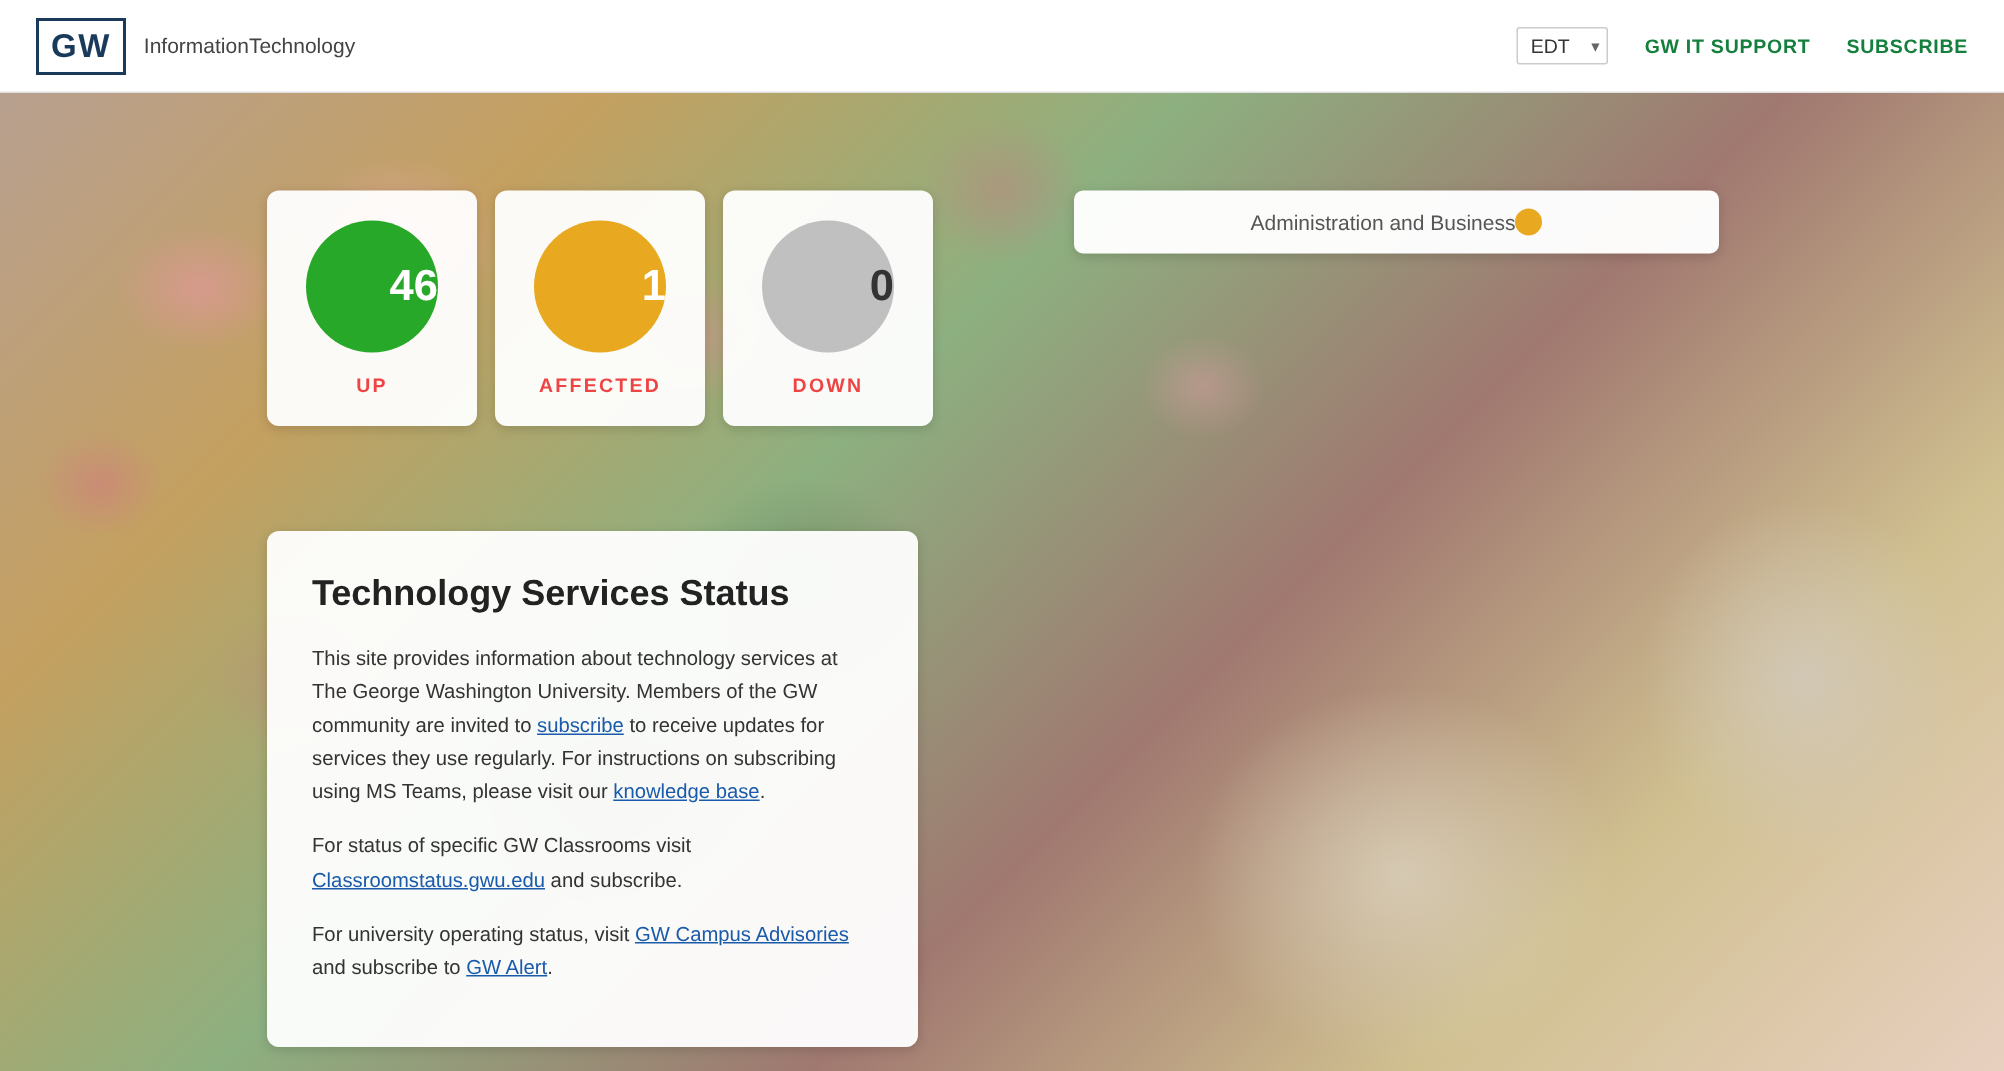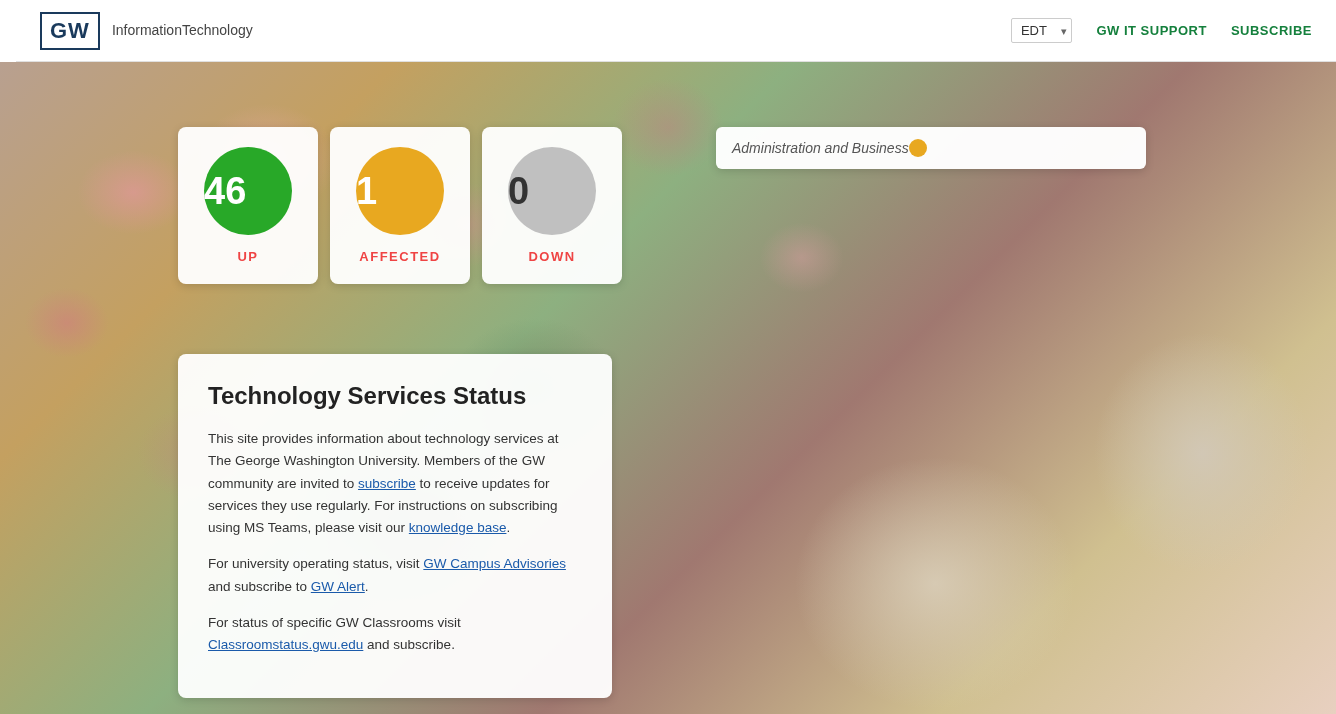--- a/index.html
+++ b/index.html
@@ -9,21 +9,20 @@
     .header {
       position: relative;
       z-index: 10;
       background: #fff;
       display: flex;
       align-items: center;
       justify-content: space-between;
       padding: 0 24px;
       height: 62px;
       border-bottom: 1px solid #e0e0e0;
-      margin-left: 16px;
     }
     .logo-area {
       display: flex;
       align-items: center;
       gap: 12px;
     }
     .logo-box {
       border: 2px solid #1a3a5c;
       padding: 4px 8px;
       font-size: 22px;
@@ -47,21 +46,20 @@
       border: 1px solid #ccc;
       padding: 4px 24px 4px 8px;
       font-size: 13px;
       color: #333;
       background: #fff;
       appearance: none;
       -webkit-appearance: none;
       cursor: pointer;
       position: relative;
       border-radius: 2px;
-      text-align: center;
     }
     .timezone-wrapper {
       position: relative;
       display: inline-block;
     }
     .timezone-wrapper::after {
       content: '▾';
       position: absolute;
       right: 6px;
       top: 50%;
@@ -136,22 +134,22 @@
       align-items: center;
       gap: 14px;
       box-shadow: 0 2px 8px rgba(0,0,0,0.15);
     }
     .status-circle {
       width: 88px;
       height: 88px;
       border-radius: 50%;
       display: flex;
       align-items: center;
-      justify-content: flex-start;
-      font-size: 38px;
+      justify-content: flex-end;
+      font-size: 29px;
       font-weight: bold;
       color: #fff;
     }
     .circle-green { background-color: #28a828; }
     .circle-yellow { background-color: #e8a820; }
     .circle-gray { background-color: #c0c0c0; color: #333; }
 
     .status-label {
       font-size: 13px;
       font-weight: 700;
@@ -163,25 +161,24 @@
     
     .category-dropdown {
       position: absolute;
       top: 65px;
       left: 716px;
       background: rgba(255,255,255,0.97);
       border-radius: 6px;
       padding: 12px 16px;
       display: flex;
       align-items: center;
-      justify-content: flex-start;
+      justify-content: center;
       width: 430px;
       box-shadow: 0 2px 8px rgba(0,0,0,0.15);
       cursor: pointer;
-      font-style: italic;
     }
     .category-text {
       font-size: 14px;
       color: #555;
     }
     .category-dot {
       width: 18px;
       height: 18px;
       border-radius: 50%;
       background: #e8a820;
@@ -278,22 +275,22 @@
       <div class="category-dot"></div>
     </div>
 
     <div class="info-panel">
       <h1 class="info-title">Technology Services Status</h1>
       <div class="info-body">
         <p>
           <span>This site provides information about technology services at The George Washington University. Members of the GW community are invited to </span><a>subscribe</a><span> to receive updates for services they use regularly. For instructions on subscribing using MS Teams, please visit our </span><a>knowledge base</a><span>.</span>
         </p>
         <p>
+          <span>For status of specific GW Classrooms visit </span><a>Classroomstatus.gwu.edu</a><span> and subscribe.</span>
+        </p>
+        <p>
           <span>For university operating status, visit </span><a>GW Campus Advisories</a><span> and subscribe to </span><a>GW Alert</a><span>.</span>
         </p>
-        <p>
-          <span>For status of specific GW Classrooms visit </span><a>Classroomstatus.gwu.edu</a><span> and subscribe.</span>
-        </p>
       </div>
     </div>
 
   </div>
 </div>
 
 </body></html>

